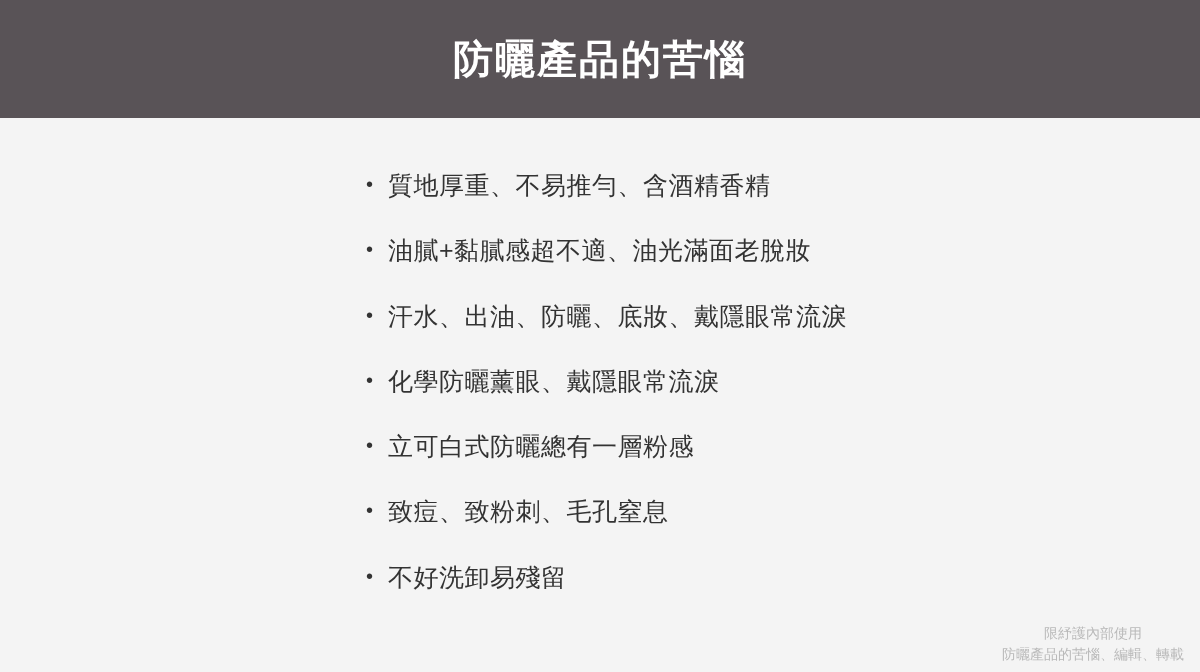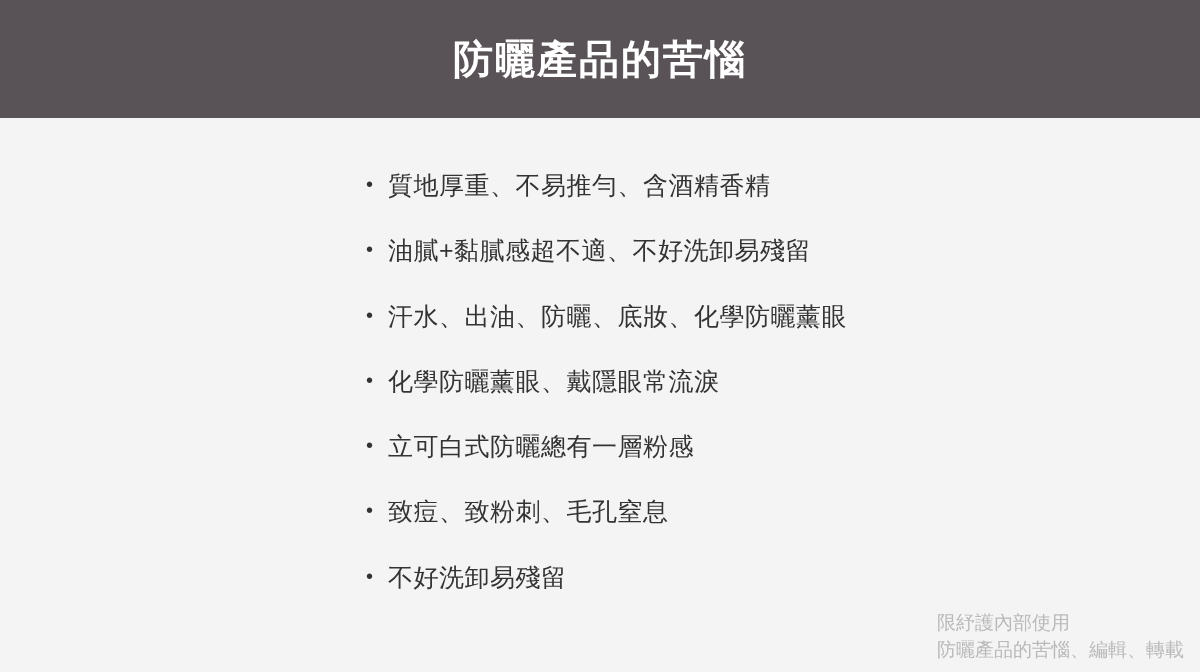--- a/index.html
+++ b/index.html
@@ -70,23 +70,23 @@
     line-height: 1.45;
   }
   .bullet-text {
     flex: 1 1 auto;
     letter-spacing: 0.5px;
   }
   .footer-note {
     position: absolute;
     right: 16px;
     bottom: 8px;
-    text-align: left;
+    text-align: center;
     color: #b9b9b9;
-    font-size: 19px;
+    font-size: 14px;
     line-height: 1.45;
     margin-top: 20px;
   }
   .footer-line {
     display: block;
     white-space: nowrap;
   }
 </style>
 </head>
 <body>
@@ -100,26 +100,26 @@
   <div class="body-area">
     <ul class="bullet-list">
 
       <li class="bullet-item">
         <span class="bullet-dot">•</span>
         <span class="bullet-text">質地厚重、不易推勻、含酒精香精</span>
       </li>
 
       <li class="bullet-item">
         <span class="bullet-dot">•</span>
-        <span class="bullet-text">油膩+黏膩感超不適、不好洗卸易殘留</span>
+        <span class="bullet-text">油膩+黏膩感超不適、油光滿面老脫妝</span>
       </li>
 
       <li class="bullet-item">
         <span class="bullet-dot">•</span>
-        <span class="bullet-text">汗水、出油、防曬、底妝、化學防曬薰眼</span>
+        <span class="bullet-text">汗水、出油、防曬、底妝、戴隱眼常流淚</span>
       </li>
 
       <li class="bullet-item">
         <span class="bullet-dot">•</span>
         <span class="bullet-text">化學防曬薰眼、戴隱眼常流淚</span>
       </li>
 
       <li class="bullet-item">
         <span class="bullet-dot">•</span>
         <span class="bullet-text">立可白式防曬總有一層粉感</span>

